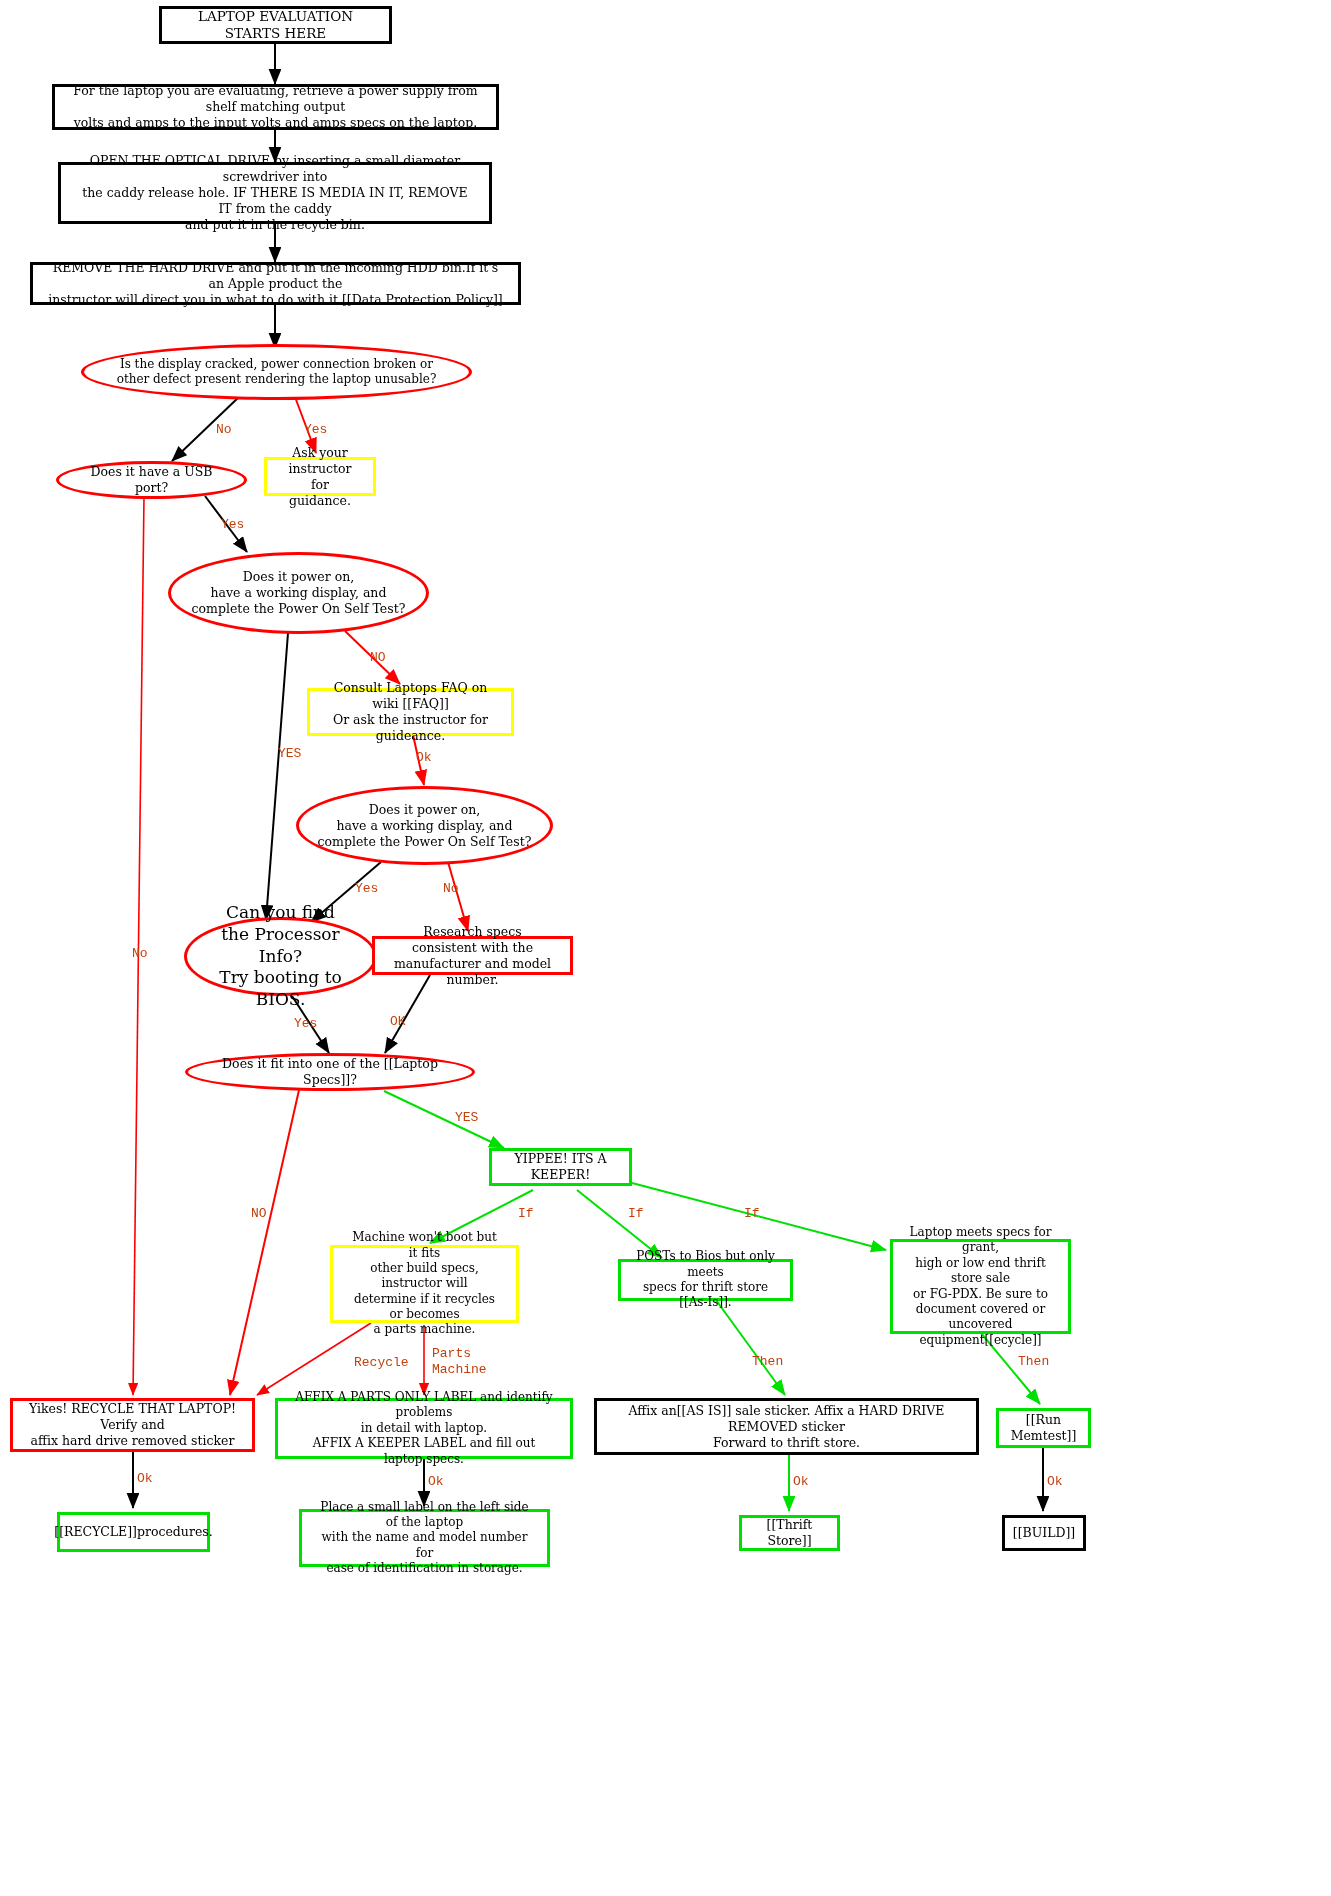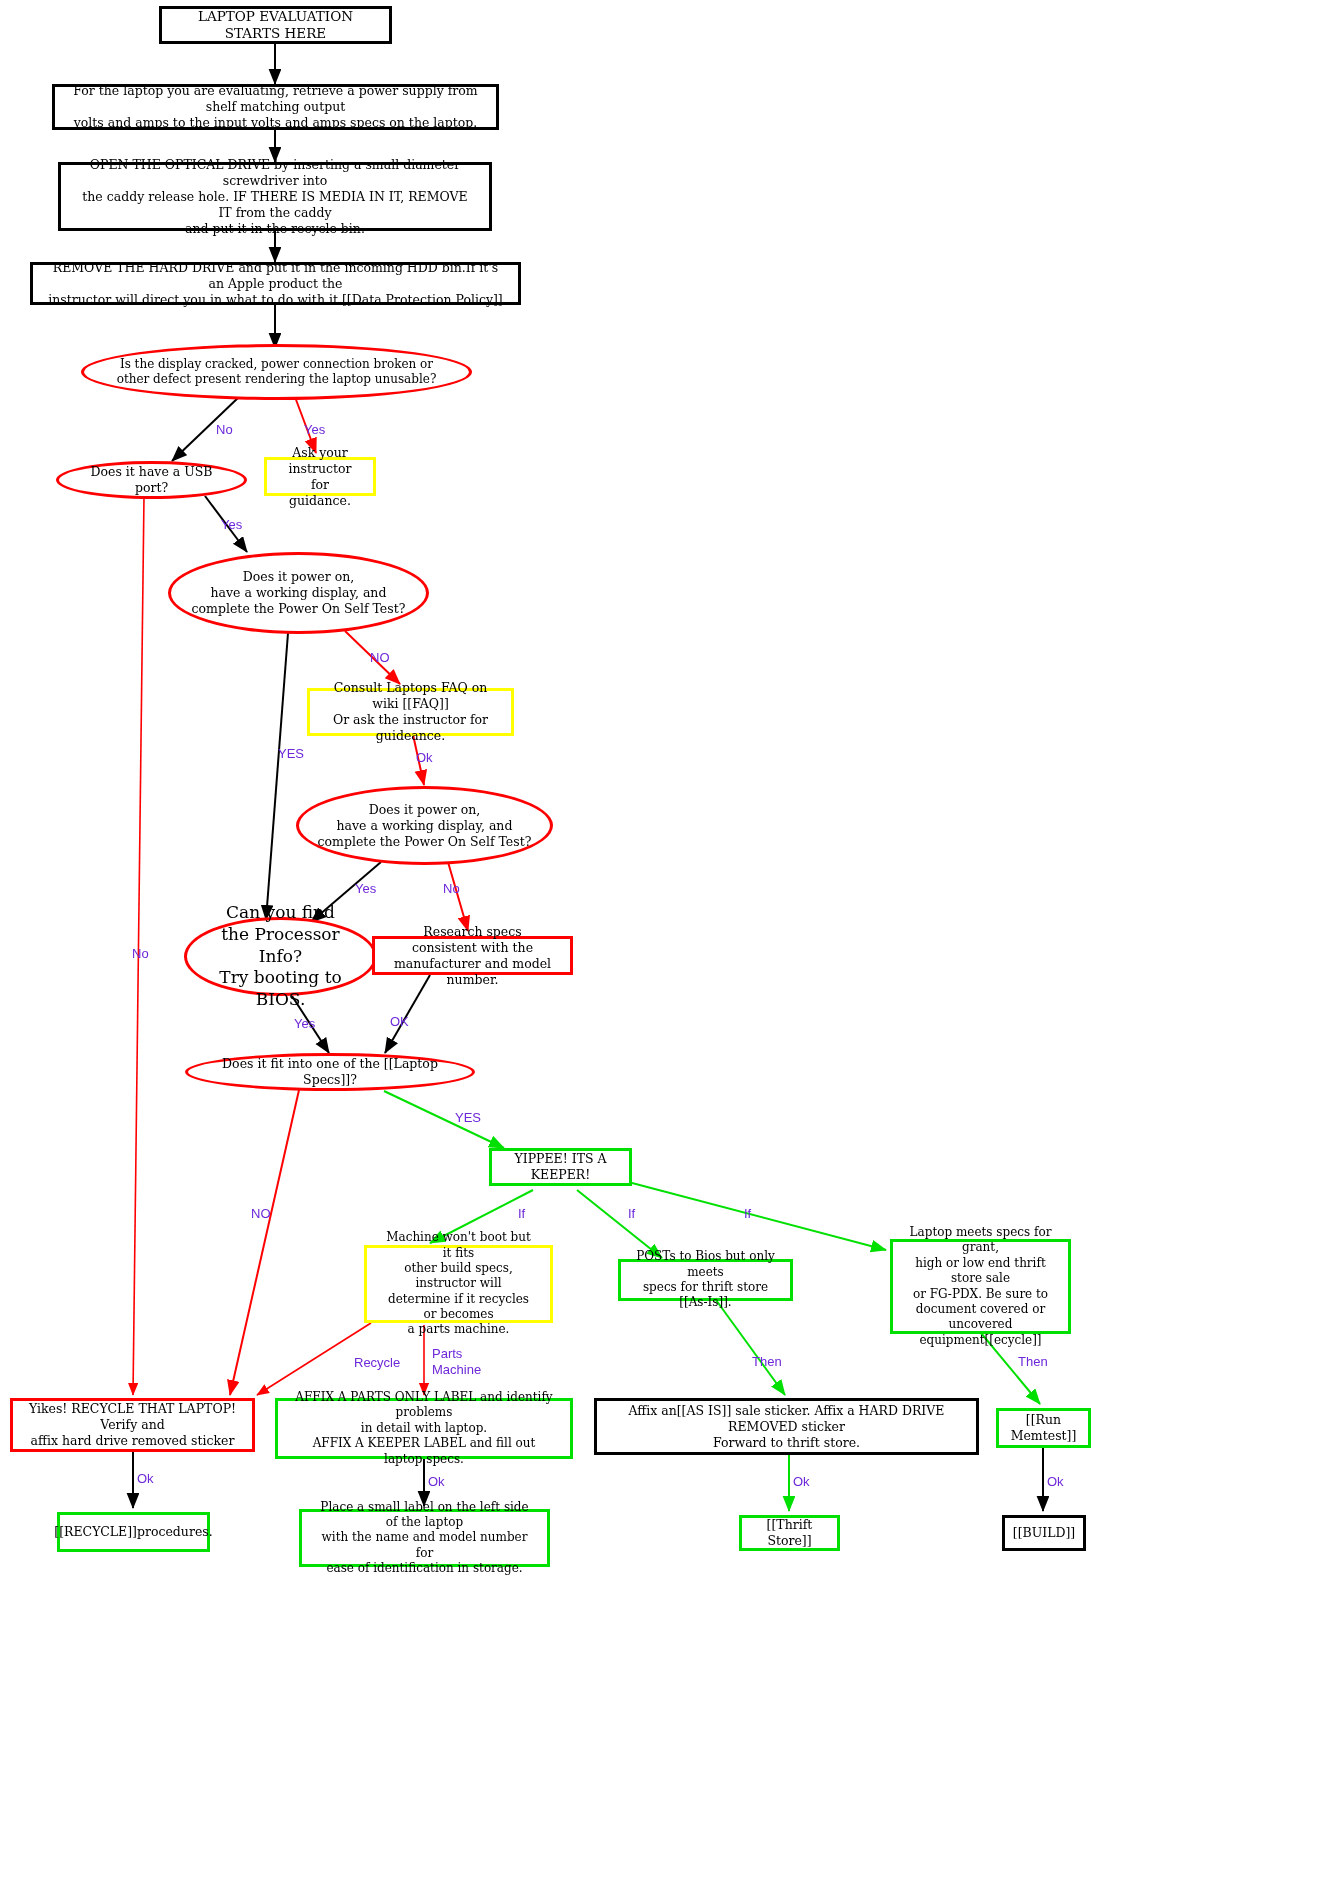--- a/index.html
+++ b/index.html
@@ -52,23 +52,23 @@
   
   .ellipse {
     border-radius: 50%;
     border-style: solid;
     background: #ffffff;
   }
   .ellipse.red { border-color: #ff0000; border-width: 3px; }
 
   .edge-label {
     position: absolute;
-    font-family: Liberation Sans, sans-serif;
+    font-family: Liberation Mono, monospace;
     font-size: 13px;
-    color: #6d28d9;
+    color: #c2410c;
     white-space: nowrap;
     z-index: 4;
     background: transparent;
   }
 </style>
 </head>
 <body>
 
 <div id="canvas">
 
@@ -144,21 +144,21 @@
 
   <div class="node box black" style="left:159px; top:6px; width:233px; height:38px; font-size:13.5px;">
     <span class="txt">LAPTOP EVALUATION STARTS HERE</span>
   </div>
 
   <div class="node box black" style="left:52px; top:84px; width:447px; height:46px; font-size:12.5px;">
     <span class="txt">For the laptop you are evaluating, retrieve a power supply from shelf matching output
 volts and amps to the  input volts and amps specs on the laptop.</span>
   </div>
 
-  <div class="node box black" style="left:58px; top:162px; width:434px; height:69px; font-size:12.5px;">
+  <div class="node box black" style="left:58px; top:162px; width:434px; height:62px; font-size:12.5px;">
     <span class="txt">OPEN THE OPTICAL DRIVE by inserting a small diameter screwdriver into
 the caddy release hole. IF THERE IS MEDIA IN IT, REMOVE IT from the caddy
 and put it in the recycle bin.</span>
   </div>
 
   <div class="node box black" style="left:30px; top:262px; width:491px; height:43px; font-size:12.5px;">
     <span class="txt">REMOVE THE HARD DRIVE and put it in the incoming HDD bin.If it's an Apple product the
 instructor will direct you in what to do with it.[[Data Protection Policy]]</span>
   </div>
 
@@ -205,21 +205,21 @@
   </div>
 
   <div class="node ellipse red" style="left:185px; top:1053px; width:290px; height:38px; font-size:12.5px;">
     <span class="txt">Does it fit into one of the  [[Laptop Specs]]?</span>
   </div>
 
   <div class="node box green" style="left:489px; top:1148px; width:143px; height:38px; font-size:12.5px;">
     <span class="txt">YIPPEE! ITS A KEEPER!</span>
   </div>
 
-  <div class="node box yellow" style="left:330px; top:1245px; width:189px; height:78px; font-size:12px;margin-left:34px;">
+  <div class="node box yellow" style="left:330px; top:1245px; width:189px; height:78px; font-size:12px;">
     <span class="txt">Machine won't boot but it fits
 other build specs, instructor will
 determine if it recycles or becomes
 a parts machine.</span>
   </div>
 
   <div class="node box green" style="left:618px; top:1259px; width:175px; height:42px; font-size:12px;">
     <span class="txt">POSTs to Bios but only meets
 specs for thrift store [[As-Is]].</span>
   </div>

